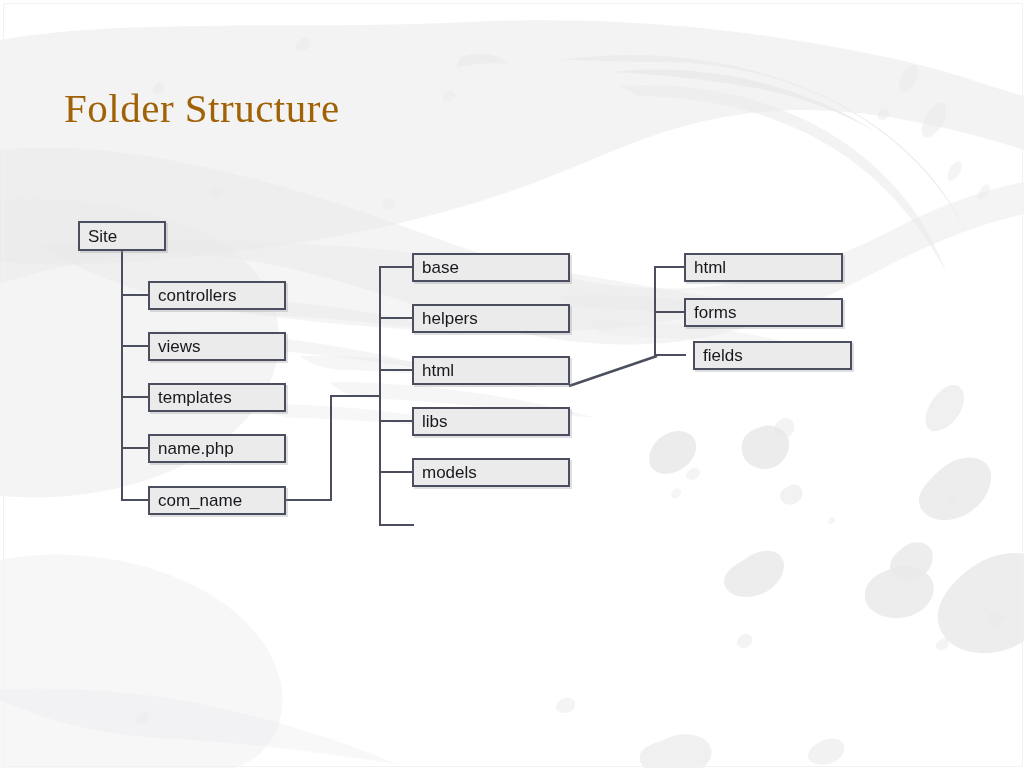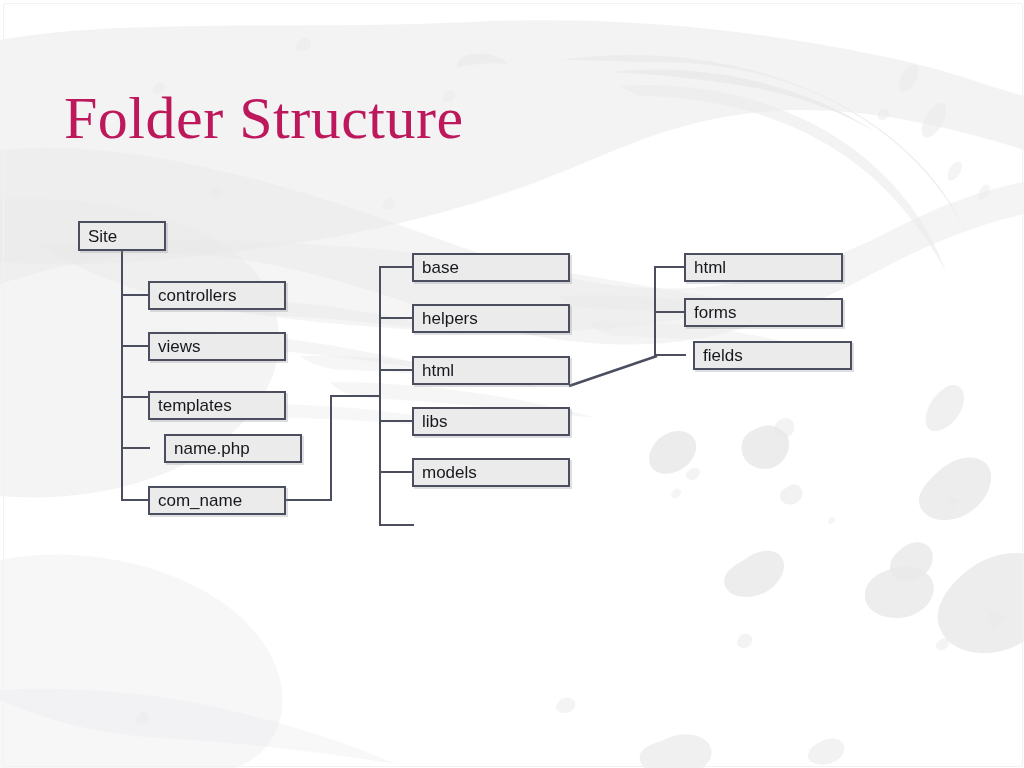--- a/index.html
+++ b/index.html
@@ -43,24 +43,24 @@
     border-radius: 2px;
     pointer-events: none;
   }
 
   
   #page-title {
     position: absolute;
     left: 64px;
     top: 88px;
     font-family: "Liberation Serif", "DejaVu Serif", serif;
-    font-size: 60px;
+    font-size: 41px;
     line-height: 1.0;
     letter-spacing: 0.5px;
-    color: #be185d;
+    color: #a16207;
     white-space: nowrap;
   }
 
   
   #diagram {
     position: absolute;
     inset: 0;
     width: 1000px;
     height: 768px;
     padding-left: 21px;
@@ -226,24 +226,24 @@
     <div class="node" style="left:78px; top:221px; width:88px; height:30px;">
       <span class="node-label">Site</span>
     </div>
 
     <div class="node" style="left:148px; top:281px; width:138px; height:29px;">
       <span class="node-label">controllers</span>
     </div>
     <div class="node" style="left:148px; top:332px; width:138px; height:29px;">
       <span class="node-label">views</span>
     </div>
-    <div class="node" style="left:148px; top:383px; width:138px; height:29px;margin-top:8px;">
+    <div class="node" style="left:148px; top:383px; width:138px; height:29px;">
       <span class="node-label">templates</span>
     </div>
-    <div class="node" style="left:164px; top:434px; width:138px; height:29px;">
+    <div class="node" style="left:148px; top:434px; width:138px; height:29px;">
       <span class="node-label">name.php</span>
     </div>
     <div class="node" style="left:148px; top:486px; width:138px; height:29px;">
       <span class="node-label">com_name</span>
     </div>
 
     <div class="node" style="left:412px; top:304px; width:158px; height:29px;">
       <span class="node-label">helpers</span>
     </div>
     <div class="node" style="left:412px; top:253px; width:158px; height:29px;">

